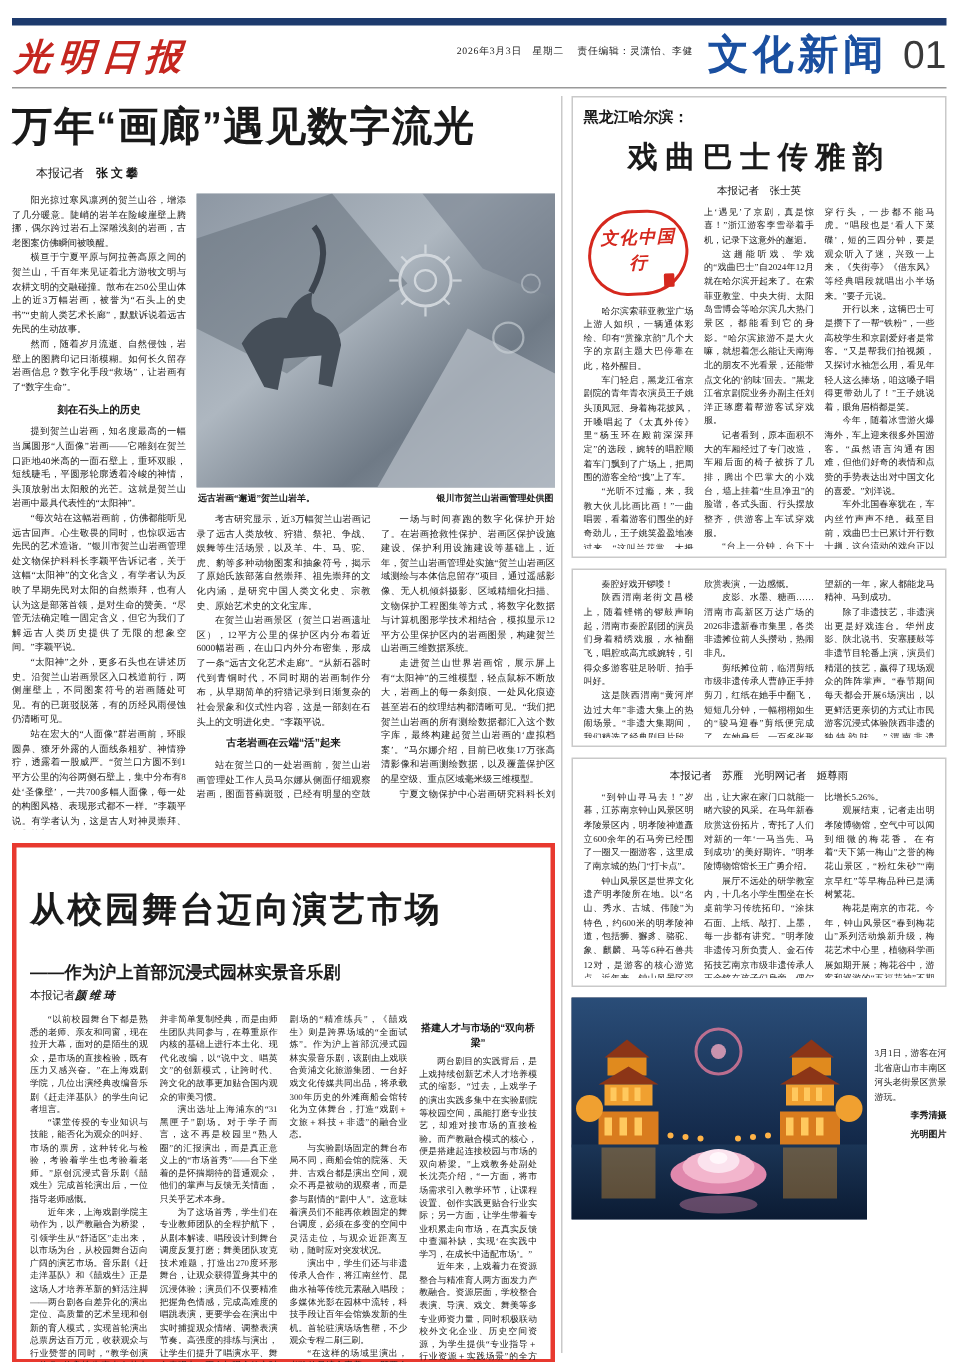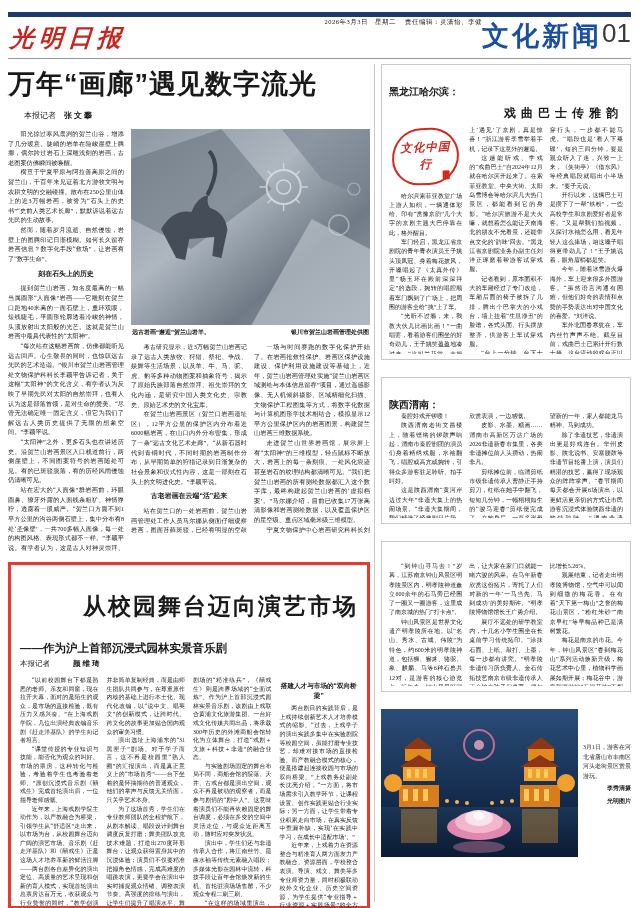--- a/index.html
+++ b/index.html
@@ -5,21 +5,21 @@
   :root{ --navy:#1d3a6d; --blue:#1a4fa0; --red:#c5261f; --boxred:#e8392f; --stamp:#d5281e; }
   *{box-sizing:border-box;}
   html,body{margin:0;padding:0;background:#fff;}
   .page{position:relative;width:639px;height:908px;background:#fff;overflow:hidden;
         font-family:"Liberation Serif","DejaVu Serif",serif;color:#1a1a1a;}
   .topbar{position:absolute;top:12px;left:8px;right:8px;height:5px;background:var(--navy);}
   .header{position:absolute;top:22px;left:10px;right:8px;height:32px;display:flex;
           justify-content:space-between;align-items:flex-end;}
   .logo{font-size:24px;font-weight:bold;color:var(--red);letter-spacing:5px;
         font-family:"Liberation Serif",serif;font-style:italic;transform:skewX(-4deg);}
-  .head-right{display:flex;align-items:flex-start;}
+  .head-right{display:flex;align-items:center;gap:10px;}
   .dateline{font-size:6.5px;color:#222;margin-bottom:4px;letter-spacing:.5px;}
   .section{font-size:27px;font-weight:bold;color:var(--blue);letter-spacing:3px;
            font-family:"Liberation Sans",sans-serif;}
   .pageno{font-size:26px;color:#3a3a3a;font-family:"Liberation Sans",sans-serif;}
   .hrule{position:absolute;top:58px;left:8px;right:8px;border-top:1px solid #999;}
   .vrule{position:absolute;left:374px;top:64px;bottom:6px;width:1px;background:#c9c9c9;}
   .left-col{position:absolute;left:8px;top:62px;width:362px;}
   .right-col{position:absolute;left:381px;top:64px;width:250px;}
   
   .bt{font-size:6.2px;line-height:1.55;}
@@ -36,30 +36,30 @@
   .a-col1{width:116px;height:424px;overflow:hidden;flex:none;}
   .a-right{flex:1;display:flex;flex-direction:column;}
   .a-photo{height:196px;background:#9aa3ae;}
   .a-photo svg{display:block;width:100%;height:100%;}
   .a-caps{display:flex;justify-content:space-between;font-size:6px;font-weight:bold;
           padding:3px 1px 5px;}
   .a-sub2{display:flex;gap:7px;height:192px;overflow:hidden;}
   .a-sub2 > div{flex:1;}
   
   .b-box{margin-top:9px;border:3px solid var(--boxred);padding:7px 9px 6px;height:347px;}
-  .b-head{font-size:23px;font-weight:bold;letter-spacing:2px;font-family:"Liberation Sans",sans-serif;text-align:right;}
+  .b-head{font-size:23px;font-weight:bold;letter-spacing:2px;font-family:"Liberation Sans",sans-serif;}
   .b-subtitle{font-size:11.5px;font-weight:bold;margin:5px 0 3px;font-family:"Liberation Sans",sans-serif;}
   .b-byline{font-size:7.5px;margin:3px 0 7px;}
-  .b-byline b{margin-left:23px;letter-spacing:2px;}
+  .b-byline b{margin-left:0;letter-spacing:2px;font-style:italic;}
   .b-cols{display:flex;gap:8px;height:250px;overflow:hidden;font-size:5.9px;line-height:1.45;}
   .b-cols > div{flex:1;}
   
-  .r-art{border:1px solid #c9c9c9;padding:20px 7px 5px;margin-bottom:17px;background:#fff;}
+  .r-art{border:1px solid #c9c9c9;padding:6px 7px 5px;margin-bottom:7px;background:#fff;}
   .kicker{font-size:10px;font-weight:bold;font-family:"Liberation Sans",sans-serif;}
-  .r-head{font-size:12px;font-weight:bold;text-align:right;letter-spacing:5px;margin:6px 0 4px;
+  .r-head{font-size:20px;font-weight:bold;text-align:center;letter-spacing:5px;margin:6px 0 4px;
           font-family:"Liberation Sans",sans-serif;}
   .r-byline{font-size:7px;text-align:center;margin-bottom:6px;}
   .r-cols{display:flex;gap:7px;overflow:hidden;font-size:6px;line-height:1.5;}
   .r-cols > div{flex:1;}
   .h-opera{height:228px;} .h-fair{height:106px;} .h-heritage{height:124px;}
   .stamp{border:2px solid var(--stamp);border-radius:50% 46% 52% 44%/62% 55% 60% 52%;
          color:var(--stamp);font-weight:bold;font-size:11.5px;text-align:center;
          padding:9px 2px;margin:2px 3px 7px;transform:rotate(-2deg);position:relative;
          font-family:"Liberation Serif",serif;font-style:italic;letter-spacing:1px;}
   .seal{position:absolute;right:8px;bottom:3px;width:7px;height:9px;background:var(--stamp);
@@ -195,20 +195,21 @@
           </div>
       </div>
     </article>
   </div>
 
   <div class="right-col">
 
     <article class="r-art">
       <div class="kicker">黑龙江哈尔滨：</div>
       <h2 class="r-head">戏曲巴士传雅韵</h2>
+      <div class="r-byline">本报记者　张士英</div>
       <div class="r-cols h-opera">
         <div>
           <div class="stamp">
             <span>文化中国行</span>
             <span class="seal"></span>
           </div>
           <div class="bt" style="font-size:6px;">
               <p>哈尔滨索菲亚教堂广场上游人如织，一辆通体彩绘、印有“赏豫京韵”几个大字的京剧主题大巴停靠在此，格外醒目。</p>
               <p>车门轻启，黑龙江省京剧院的青年青衣演员王子姚头顶凤冠、身着梅花披风，开嗓唱起了《太真外传》里“杨玉环在殿前深深拜定”的选段，婉转的唱腔顺着车门飘到了广场上，把周围的游客全给“拽”上了车。</p>
               <p>“光听不过瘾，来，我教大伙儿比画比画！”一曲唱罢，看着游客们围坐的好奇劲儿，王子姚笑盈盈地凑过来。“这叫兰花掌，大拇指这么轻轻搭住中指，食指翘起来，手腕子带动着，柔柔地往里这么一扬……”她边说边手把手给一位姑娘纠正姿势。</p>
@@ -223,40 +224,40 @@
         <div class="bt" style="font-size:6px;">
             <p class="ni">穿行头，一步都不能马虎。“唱段也是‘看人下菜碟’，短的三四分钟，要是观众听入了迷，兴致一上来，《失街亭》《借东风》等经典唱段就唱出小半场来。”要子元说。</p>
             <p>开行以来，这辆巴士可是攒下了一帮“铁粉”，一些高校学生和京剧爱好者是常客。“又是帮我们拍视频，又探讨水袖怎么用，看见年轻人这么捧场，咱这嗓子唱得更带劲儿了！”王子姚说着，眼角眉梢都是笑。</p>
             <p>今年，随着冰雪游火爆海外，车上迎来很多外国游客。“虽然语言沟通有困难，但他们好奇的表情和点赞的手势表达出对中国文化的喜爱。”刘洋说。</p>
             <p>车外北国春寒犹在，车内丝竹声声不绝。截至目前，戏曲巴士已累计开行数十趟，这台流动的戏台正以轻盈而新颖的方式，让古老国粹走出剧院、走近大众。“文旅融合，我们将艺术融入生活场景，正是希望文化的种子能在更多人心中生根发芽。”黑龙江省京剧院院长马佳说。</p>
           </div>
       </div>
     </article>
 
     <article class="r-art">
-      <div class="kicker">陕西渭南：</div>
       <div class="r-cols h-fair">
         <div class="bt" style="font-size:6px;">
             <p>秦腔好戏开锣喽！</p>
             <p>陕西渭南老街文昌楼上，随着铿锵的锣鼓声响起，渭南市秦腔剧团的演员们身着精绣戏服，水袖翻飞，唱腔或高亢或婉转，引得众多游客驻足聆听、拍手叫好。</p>
             <p>这是陕西渭南“黄河岸边过大年”非遗大集上的热闹场景。“非遗大集期间，我们精选了经典剧目片段，组织骨干力量每天上演两场，为的就是让观众过足戏瘾。”渭南市秦腔剧团演员队队长刘官朝介绍。</p>
           </div>
         <div class="bt" style="font-size:6px;">
             <p class="ni">欣赏表演，一边感慨。</p>
             <p>皮影、水墨、糖画……渭南市高新区万达广场的2026非遗新春市集里，各类非遗摊位前人头攒动，热闹非凡。</p>
             <p>剪纸摊位前，临渭剪纸市级非遗传承人曹静正手持剪刀，红纸在她手中翻飞，短短几分钟，一幅栩栩如生的“骏马迎春”剪纸便完成了。在她身后，一百多张形态各异的马主题剪纸作品整齐陈列，十分亮眼。</p>
           </div>
         <div class="bt" style="font-size:6px;">
             <p class="ni">望新的一年，家人都能龙马精神、马到成功。</p>
             <p>除了非遗技艺，非遗演出更是好戏连台。华州皮影、陕北说书、安塞腰鼓等非遗节目轮番上演，演员们精湛的技艺，赢得了现场观众的阵阵掌声。“春节期间每天都会开展6场演出，以更鲜活更亲切的方式让市民游客沉浸式体验陕西非遗的独特韵味。”渭南非遗YOYO剧场演出负责人罗佳说。</p>
           </div>
       </div>
     </article>
 
     <article class="r-art">
+      <div class="r-byline">本报记者　苏雁　光明网记者　姬尊雨</div>
       <div class="r-cols h-heritage">
         <div class="bt" style="font-size:6px;">
             <p>“到钟山寻马去！”岁暮，江苏南京钟山风景区明孝陵景区内，明孝陵神道矗立600余年的石马旁已经围了一圈又一圈游客，这里成了南京城的热门“打卡点”。</p>
             <p>钟山风景区是世界文化遗产明孝陵所在地。以“名山、秀水、古城、伟陵”为特色，约600米的明孝陵神道，包括狮、獬豸、骆驼、象、麒麟、马等6种石兽共12对，是游客的核心游览点。近年来，钟山风景区深挖厚重的文化家底，将非物质文化遗产与明孝陵世界文化遗产的保护展示深度融合，推出一系列文化活动。</p>
           </div>
         <div class="bt" style="font-size:6px;">
             <p class="ni">出，让大家在家门口就能一睹六骏的风采。在马年新春欣赏这份拓片，寄托了人们对新的一年‘一马当先、马到成功’的美好期许。”明孝陵博物馆馆长王广勇介绍。</p>
             <p>展厅不远处的研学教室内，十几名小学生围坐在长桌前学习传统拓印。“涂抹石面、上纸、敲打、上墨，每一步都有讲究。”明孝陵非遗传习所负责人、金石传拓技艺南京市级非遗传承人王金铭在孩子们身旁，偶尔俯身调整一下握拓包的姿势。这个春节和寒假，传习所推出了“一日非遗体验营”研学活动，在孩子们心中播下了非遗传承的种子。</p>
           </div>
         <div class="bt" style="font-size:6px;">

